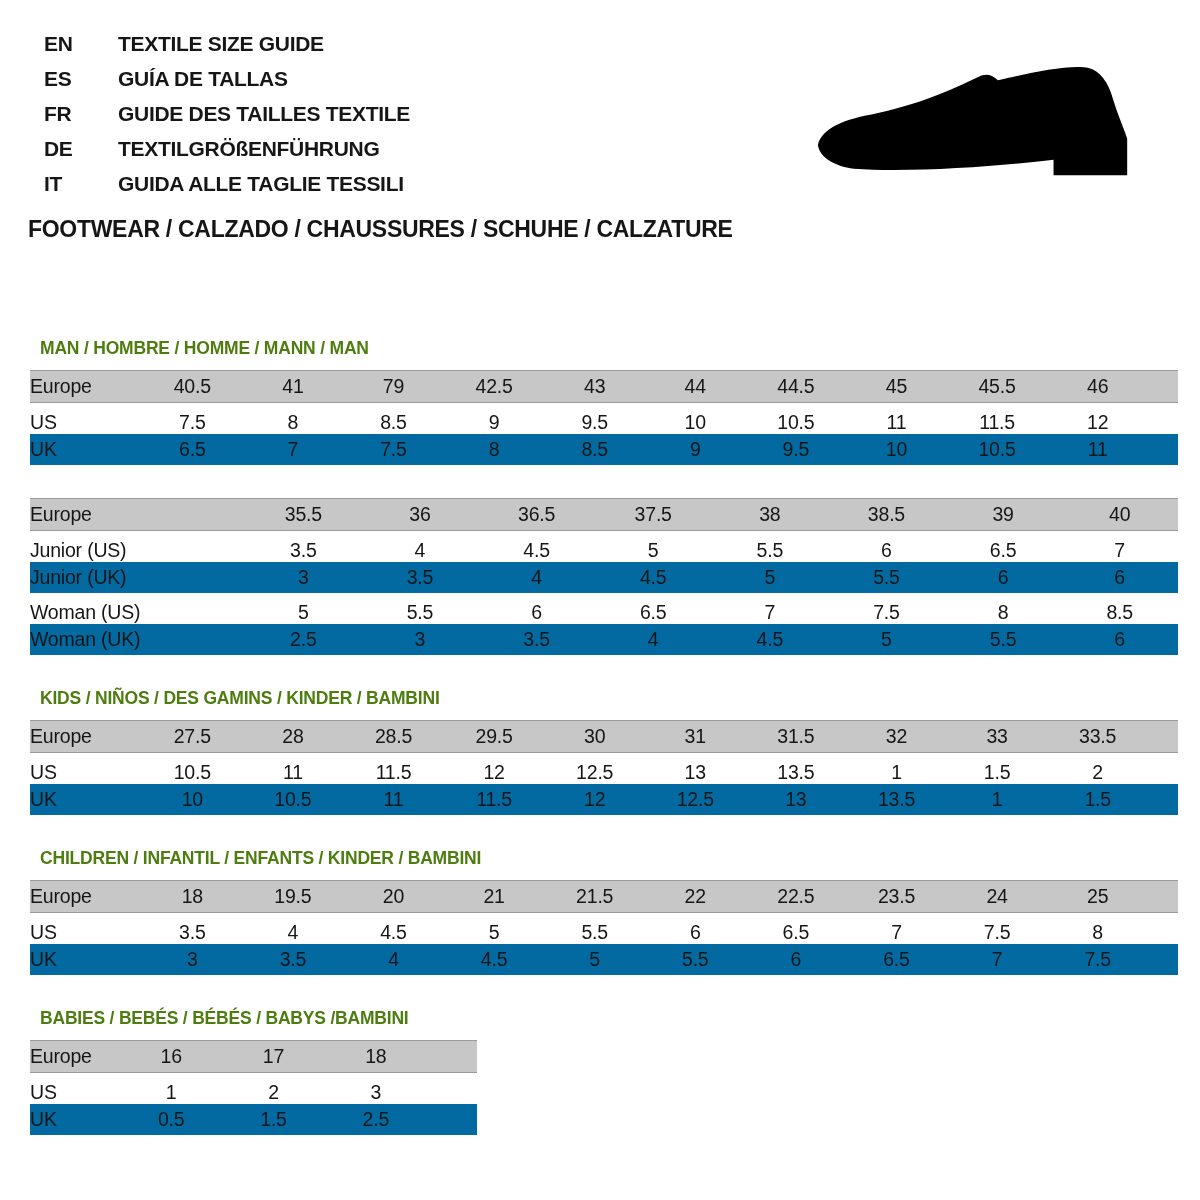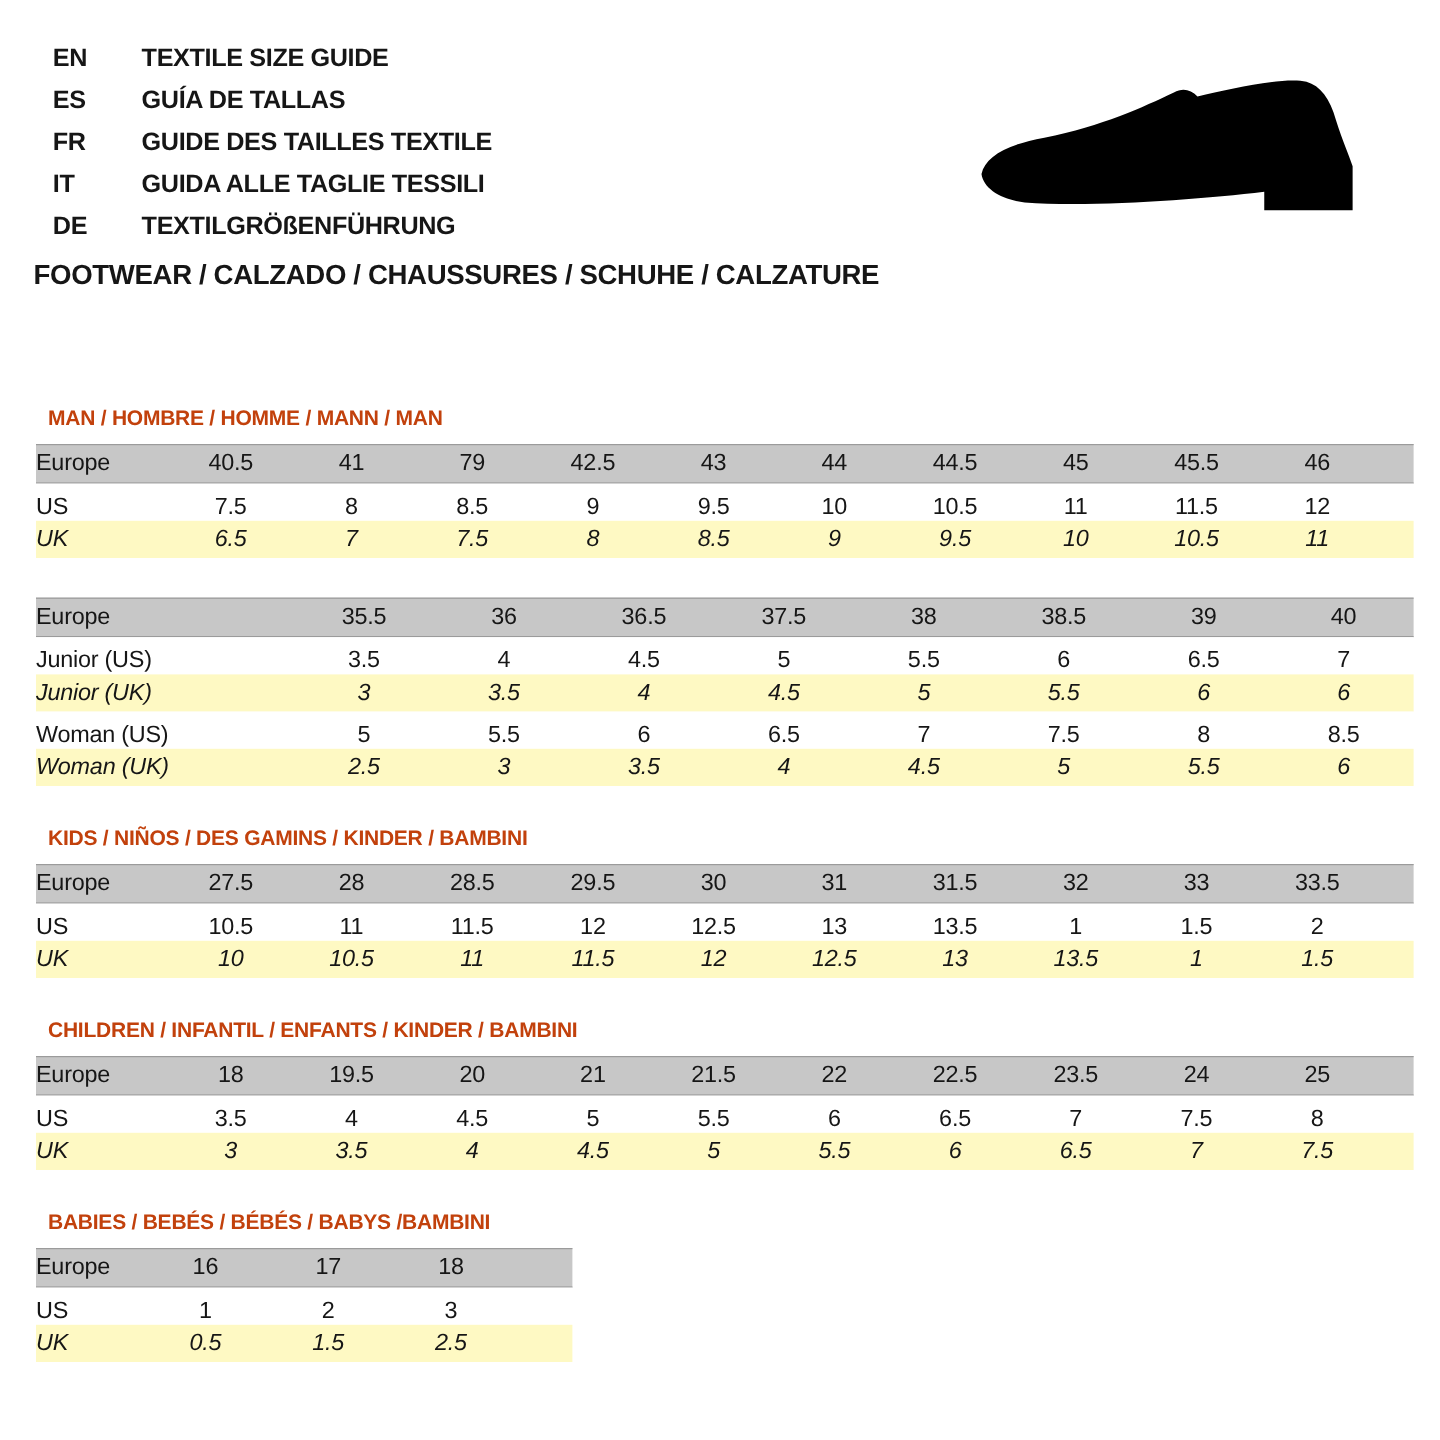--- a/index.html
+++ b/index.html
@@ -5,47 +5,47 @@
   html,body{margin:0;padding:0;background:#ffffff;}
   body{
     width:1200px;height:1200px;position:relative;overflow:hidden;
     font-family:"Liberation Sans",sans-serif;color:#161616;
     -webkit-font-smoothing:antialiased;
   }
   .page{position:absolute;inset:0;}
 
   
   .top-header{position:absolute;left:44px;top:26px;}
-  .lang-row{display:flex;height:35px;align-items:flex-end;}
+  .lang-row{display:flex;height:35px;align-items:center;}
   .lang-code{flex:0 0 74px;font-weight:700;font-size:21px;letter-spacing:-0.3px;}
   .lang-label{font-weight:700;font-size:21px;letter-spacing:-0.3px;white-space:nowrap;}
 
   .subtitle{
     position:absolute;left:28px;top:216px;
     font-weight:700;font-size:23px;letter-spacing:-0.3px;white-space:nowrap;
   }
 
   .shoe-wrap{position:absolute;left:800px;top:55px;width:350px;height:135px;}
   .shoe-wrap svg{width:100%;height:100%;}
 
   
   .tables{position:absolute;left:30px;top:338px;width:1148px;}
   section{margin:0 0 33px 0;}
   .sec-heading{
     margin:0 0 11px 10px;font-weight:700;font-size:17.5px;
-    letter-spacing:-0.2px;white-space:nowrap;color:#c2410c;
+    letter-spacing:-0.2px;white-space:nowrap;color:#4d7c0f;
   }
   .tbl{display:block;}
   .row{display:flex;height:31px;align-items:center;font-size:19.5px;letter-spacing:-0.2px;}
   .row .lab{flex:0 0 112px;text-align:left;white-space:nowrap;}
   .row .cell{flex:1 1 0;text-align:center;}
   .row .tail{flex:0 0 30px;}
   .r-head{background:#c7c7c7;border-top:1px solid #9b9b9b;border-bottom:1px solid #9b9b9b;}
   .r-white{background:#ffffff;align-items:flex-end;}
-  .r-shade{background:#fef9c3;font-style:italic;}
+  .r-shade{background:#0369a1;}
 
   .tbl-junior .row .lab{flex:0 0 215px;}
   .tbl-junior .row .tail{flex:0 0 0px;}
 
   .tbl-babies{width:447px;}
   .tbl-babies .row .lab{flex:0 0 90px;}
   .tbl-babies .row .tail{flex:0 0 50px;}
 </style>
 </head>
 <body>
@@ -59,26 +59,26 @@
     </div>
     <div class="lang-row">
       <span class="lang-code">ES</span>
       <span class="lang-label">GUÍA DE TALLAS</span>
     </div>
     <div class="lang-row">
       <span class="lang-code">FR</span>
       <span class="lang-label">GUIDE DES TAILLES TEXTILE</span>
     </div>
     <div class="lang-row">
+      <span class="lang-code">DE</span>
+      <span class="lang-label">TEXTILGRÖßENFÜHRUNG</span>
+    </div>
+    <div class="lang-row">
       <span class="lang-code">IT</span>
       <span class="lang-label">GUIDA ALLE TAGLIE TESSILI</span>
-    </div>
-    <div class="lang-row">
-      <span class="lang-code">DE</span>
-      <span class="lang-label">TEXTILGRÖßENFÜHRUNG</span>
     </div>
   </div>
 
   <div class="shoe-wrap">
     <svg viewBox="0 0 420 165" xmlns="http://www.w3.org/2000/svg" aria-hidden="true">
       <path fill="#000000" d="
         M 18 110
         C 22 92, 44 80, 82 73
         C 142 61, 182 42, 214 27
         C 223 22, 231 24, 238 31

